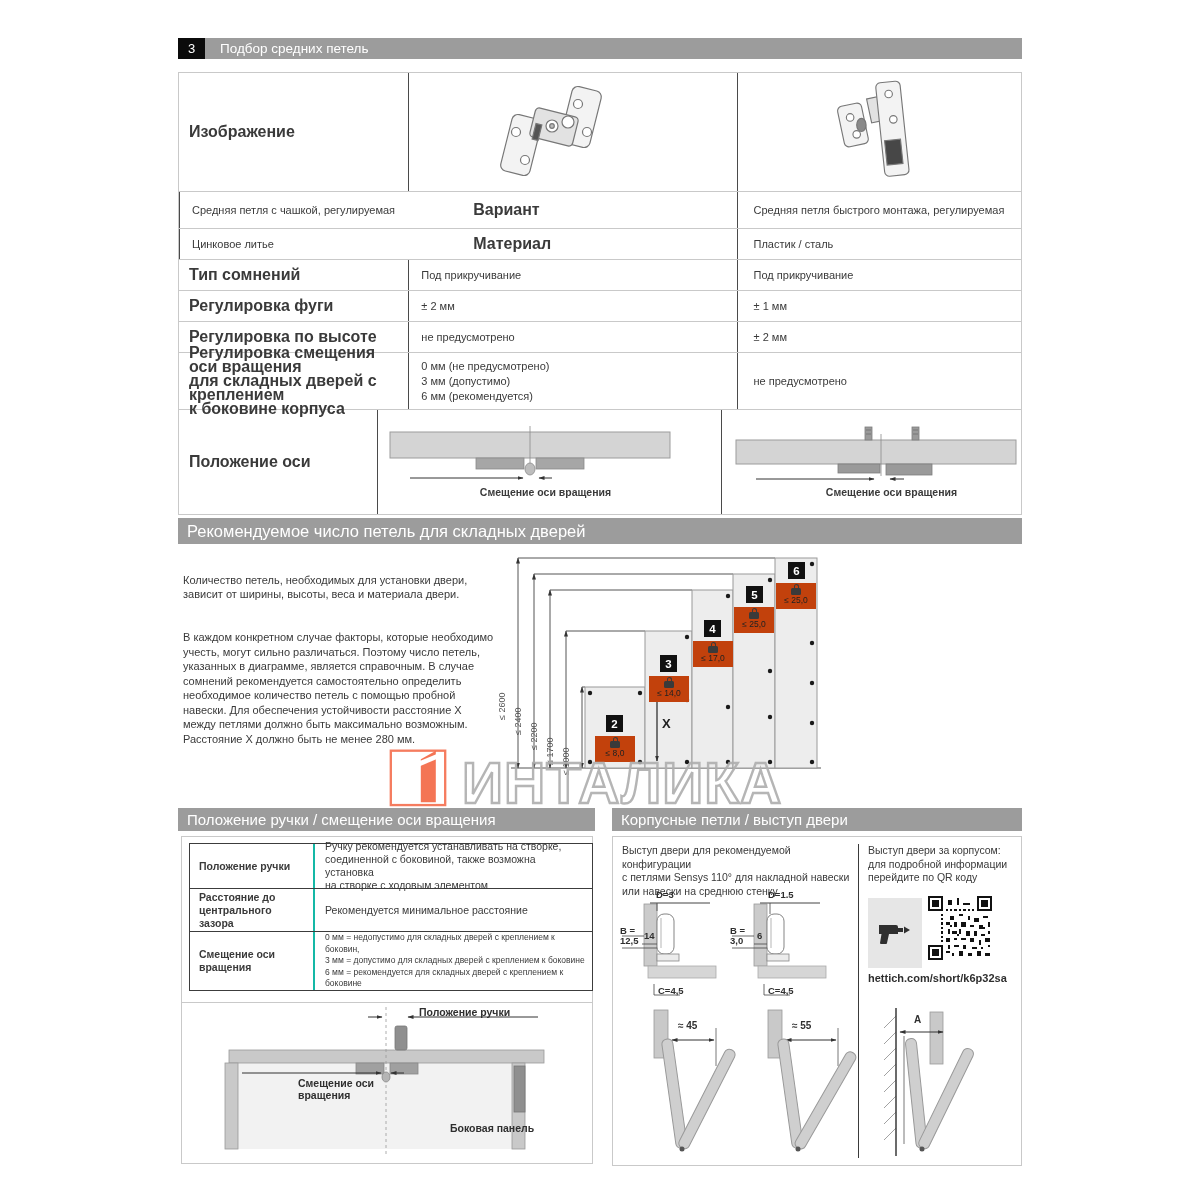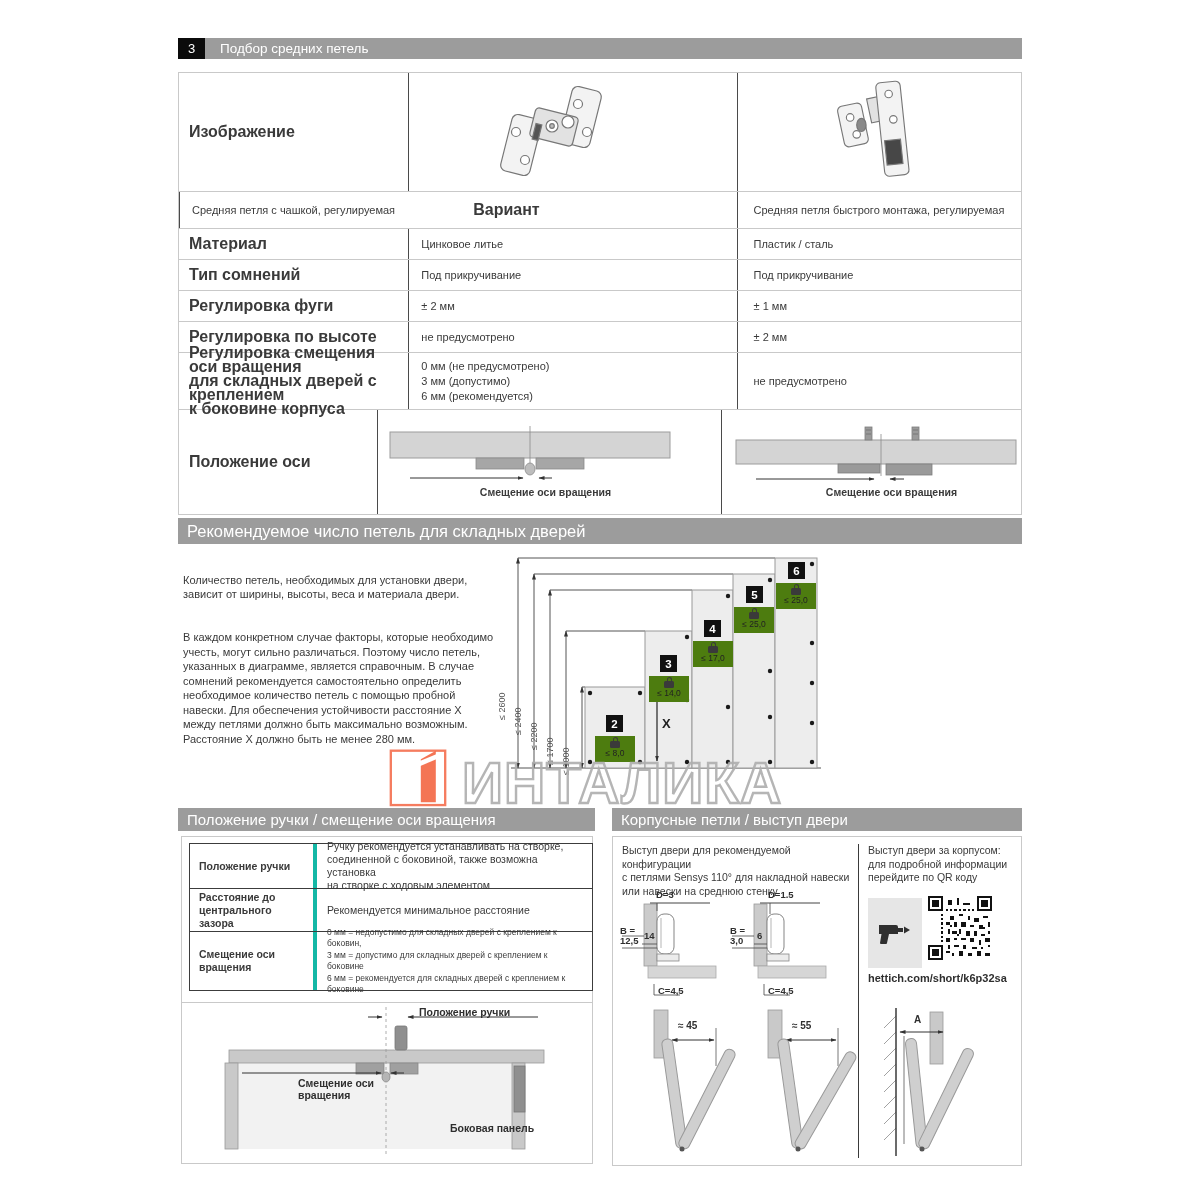--- a/index.html
+++ b/index.html
@@ -26,36 +26,36 @@
   .imgcell{justify-content:center;}
   .poscell{flex-direction:column;justify-content:center;align-items:flex-start;}
   .poscap{font-weight:bold;font-size:10.5px;padding-left:32px;margin-top:2px;}
   
   .s2text{position:absolute;left:183px;top:558px;width:335px;font-size:11px;line-height:14.5px;white-space:pre-line;}
   .s2text .p2{margin-top:14px;}
   .chart{position:absolute;left:505px;top:550px;width:345px;height:236px;}
   .chart svg{position:absolute;left:0;top:0;}
   .dim{position:absolute;font-size:9px;color:#555;transform:rotate(-90deg);transform-origin:left bottom;white-space:nowrap;}
   .nb{position:absolute;width:17px;height:17px;background:#111;color:#fff;font-weight:bold;font-size:11.5px;display:flex;align-items:center;justify-content:center;}
-  .kb{position:absolute;width:40px;height:26px;background:#4d7c0f;display:flex;flex-direction:column;align-items:center;justify-content:center;font-size:8.5px;color:#222;line-height:9px;}
+  .kb{position:absolute;width:40px;height:26px;background:#c2410c;display:flex;flex-direction:column;align-items:center;justify-content:center;font-size:8.5px;color:#222;line-height:9px;}
   .kgicon{width:10px;height:7px;background:#3a3a3a;border-radius:1.5px;position:relative;margin-bottom:1px;}
   .kgicon::before{content:"";position:absolute;left:2.5px;top:-3.5px;width:5px;height:4px;border:1.2px solid #3a3a3a;border-bottom:none;border-radius:3px 3px 0 0;box-sizing:border-box;}
   .xlbl{position:absolute;font-weight:bold;font-size:13px;color:#222;}
   
   .wm{position:absolute;left:388px;top:744px;display:flex;align-items:flex-start;z-index:6;opacity:.9;pointer-events:none;}
   .wm-text{font-size:57px;font-weight:bold;letter-spacing:1px;color:#c9c9c9;
            -webkit-text-fill-color:transparent;-webkit-text-stroke:2.4px #aeaeae;margin-left:14px;margin-top:6px;}
   
   .boxL{position:absolute;left:181px;top:836px;width:412px;height:328px;border:1px solid #c9c9c9;box-sizing:border-box;}
   .t2{position:absolute;left:189px;top:843px;width:404px;border:1px solid #3c3c3c;box-sizing:border-box;}
   .t2row{display:flex;border-bottom:1px solid #3c3c3c;}
   .t2row:last-child{border-bottom:none;}
   .t2 .c{box-sizing:border-box;display:flex;align-items:center;}
   .t2 .cl{width:123px;padding:0 6px 0 9px;font-weight:bold;font-size:10.5px;line-height:13px;white-space:pre-line;}
-  .t2 .cv{width:279px;border-left:4px solid #14b8a6;padding:0 6px 0 10px;font-size:10.5px;line-height:13px;white-space:pre-line;}
+  .t2 .cv{width:279px;border-left:2px solid #14b8a6;padding:0 6px 0 10px;font-size:10.5px;line-height:13px;white-space:pre-line;}
   .t2r1{height:44px;} .t2r2{height:42px;} .t2r3{height:58px;}
   .t2r3 .cv{font-size:8.5px;line-height:11.5px;}
   .hlineL{position:absolute;left:182px;top:1002px;width:410px;border-top:1px solid #c9c9c9;}
   .diagL{position:absolute;left:182px;top:1003px;width:410px;height:159px;}
   .diagL .ol{position:absolute;font-weight:bold;font-size:10.5px;color:#2f2f2f;white-space:pre-line;line-height:12px;}
   
   .boxR{position:absolute;left:612px;top:836px;width:410px;height:330px;border:1px solid #c9c9c9;box-sizing:border-box;}
   .vdivR{position:absolute;left:858px;top:844px;height:314px;border-left:1.5px solid #3a3a3a;}
   .introL{position:absolute;left:622px;top:844px;width:230px;font-size:10.5px;line-height:13.5px;white-space:pre-line;}
   .introR{position:absolute;left:868px;top:844px;width:150px;font-size:10.5px;line-height:13.5px;white-space:pre-line;}
@@ -127,22 +127,22 @@
       </div>
     </div>
 
     <div class="t1row r-var">
       <div class="c c1 val">Средняя петля с чашкой, регулируемая</div>
       <div class="c c0 lbl">Вариант</div>
       <div class="c c2 val">Средняя петля быстрого монтажа, регулируемая</div>
     </div>
 
     <div class="t1row r-sm">
+      <div class="c c1 val">Цинковое литье</div>
       <div class="c c0 lbl">Материал</div>
-      <div class="c c1 val">Цинковое литье</div>
       <div class="c c2 val">Пластик / сталь</div>
     </div>
 
     <div class="t1row r-sm">
       <div class="c c0 lbl">Тип сомнений</div>
       <div class="c c1 val">Под прикручивание</div>
       <div class="c c2 val">Под прикручивание</div>
     </div>
 
     <div class="t1row r-sm">

